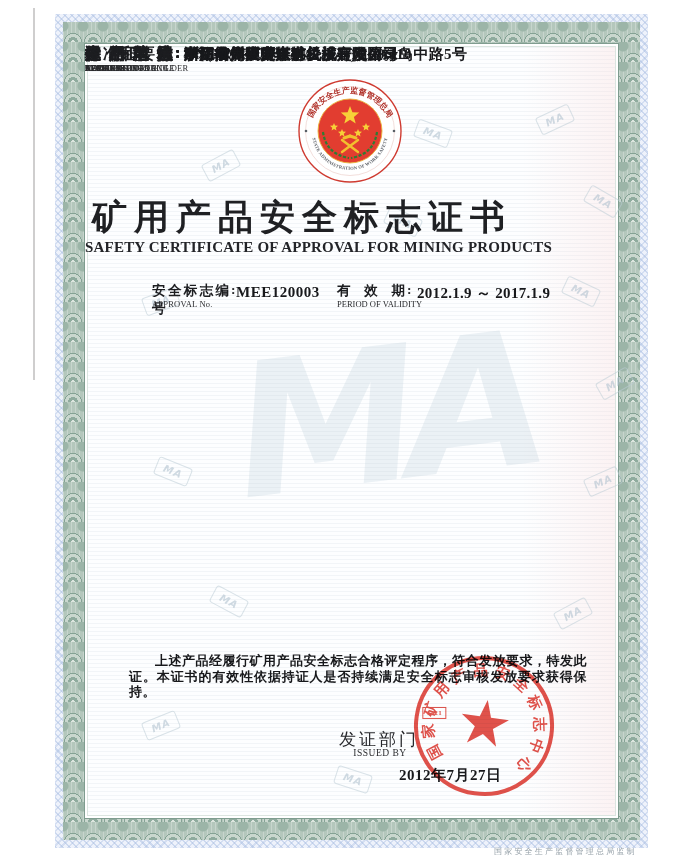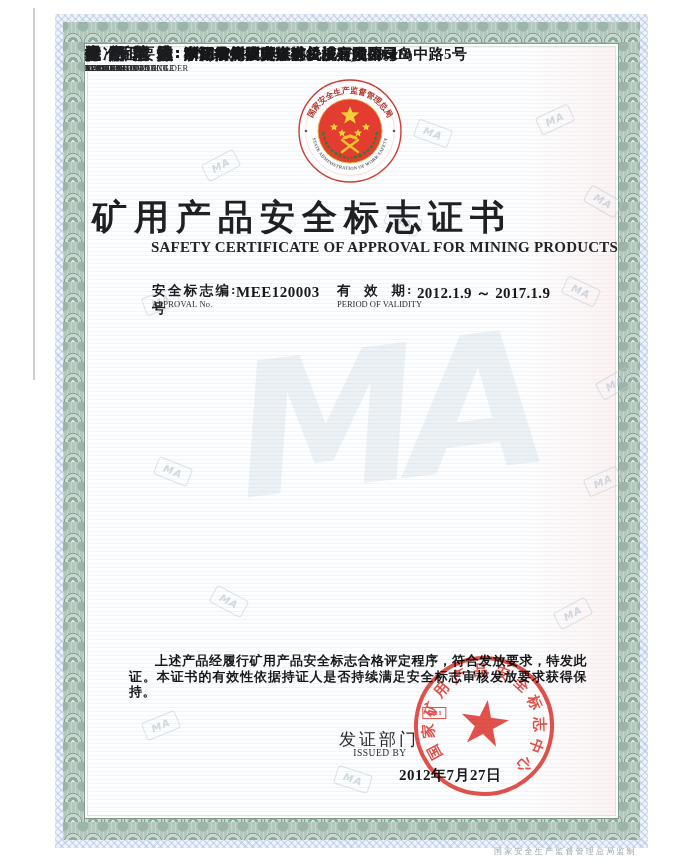--- a/index.html
+++ b/index.html
@@ -48,21 +48,21 @@
   .ma-tag{
     width:34px;height:17px;border:1.5px solid rgba(188,204,214,.55);border-radius:3px;
     color:rgba(176,194,206,.6);font-family:"DejaVu Sans",sans-serif;font-weight:bold;font-style:italic;
     font-size:10px;line-height:17px;text-align:center;letter-spacing:1px;
   }
   
   .emblem{left:212px;top:34px;width:106px;height:106px;}
   
   .title-cn{left:0;top:150px;width:100%;text-align:left;font-size:35px;font-weight:bold;
     color:#1f2023;letter-spacing:7px;font-family:"Liberation Serif",serif;white-space:nowrap;text-indent:7px;}
-  .title-en{left:0;top:195px;width:100%;text-align:right;font-size:15px;font-weight:bold;
+  .title-en{left:0;top:195px;width:100%;text-align:left;font-size:15px;font-weight:bold;
     color:#232428;letter-spacing:.2px;white-space:nowrap;}
   
   .ap-row{left:0;top:238px;width:100%;height:38px;}
   .ap-row *{position:absolute;}
   .zh-label{display:inline-block;text-align:justify;text-align-last:justify;font-weight:bold;color:#1c1d20;}
   .ap-label{left:67px;top:0;width:77px;font-size:13.5px;}
   .ap-colon{left:146px;top:0;font-size:13.5px;font-weight:bold;color:#1c1d20;}
   .ap-en{left:67px;top:17px;font-size:8.5px;color:#2a2b2e;letter-spacing:.2px;}
   .ap-value{left:151px;top:2px;font-size:15px;font-weight:600;color:#17181b;letter-spacing:.5px;}
   .va-label{left:252px;top:0;width:68px;font-size:13.5px;}

